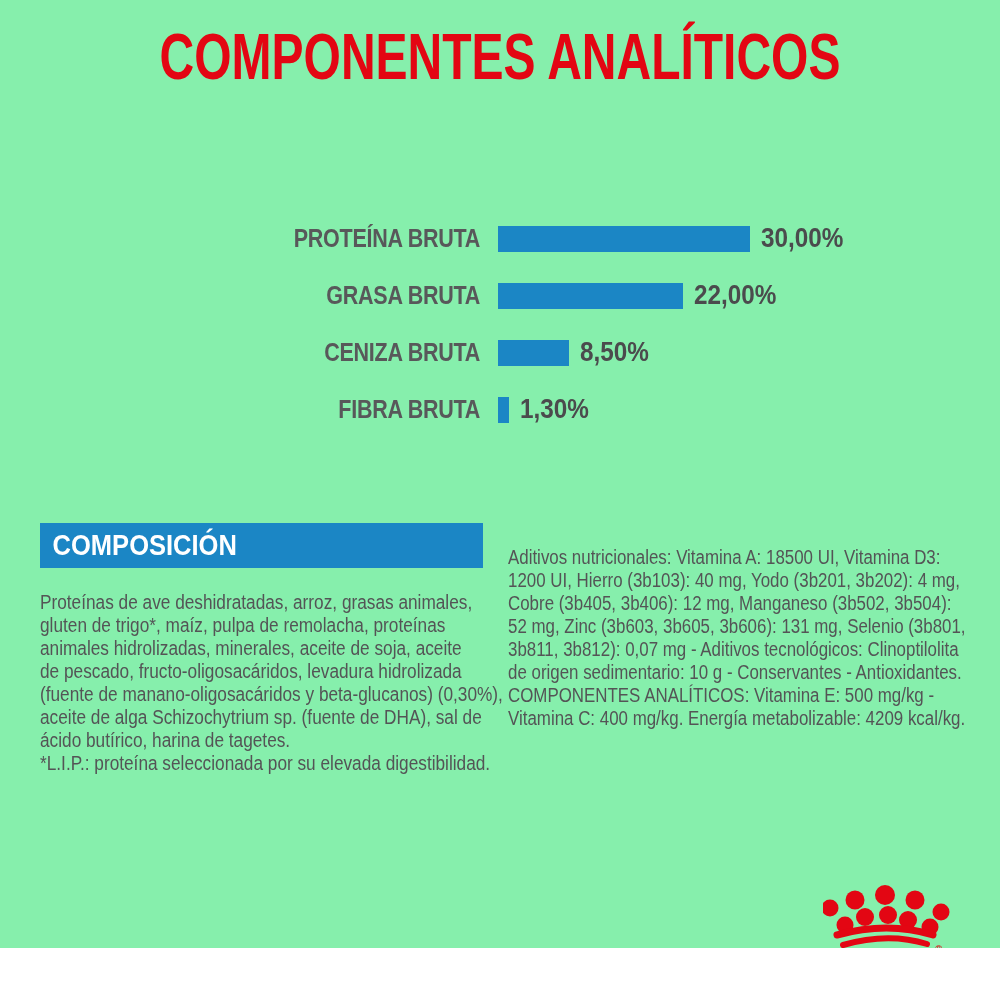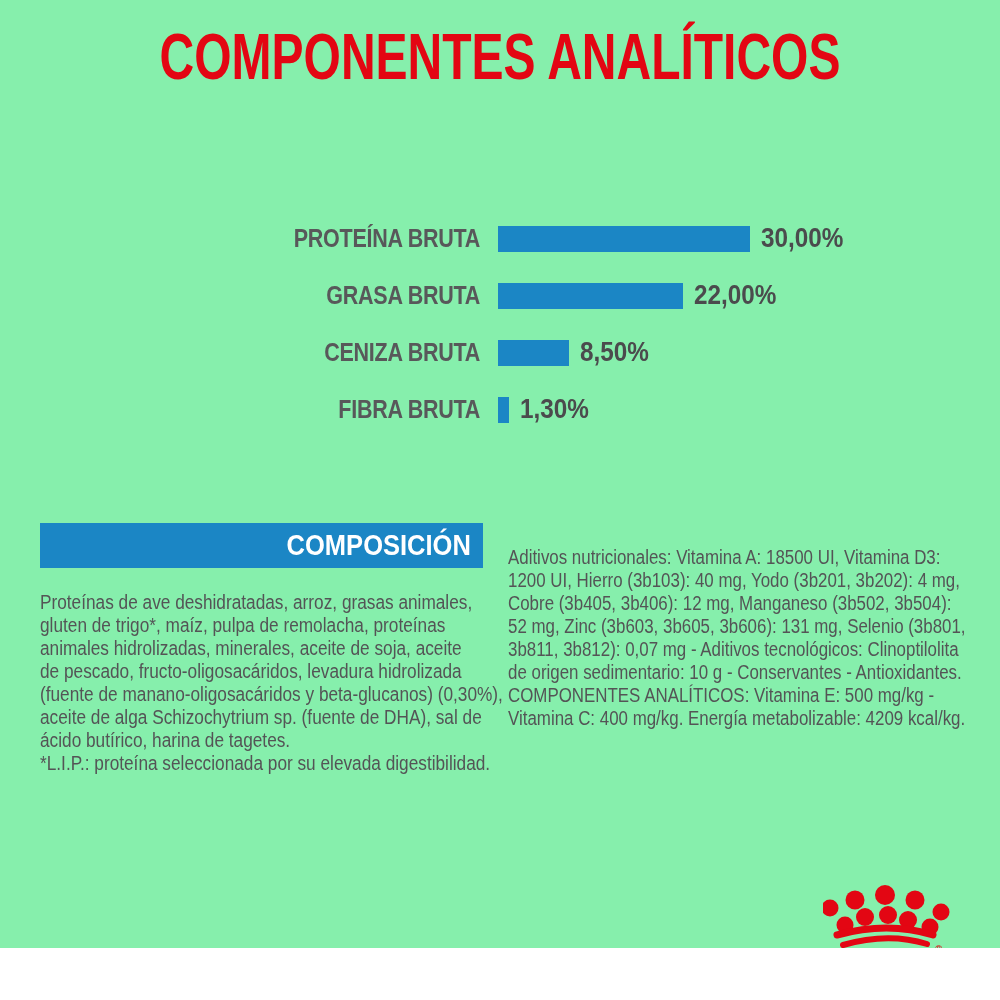--- a/index.html
+++ b/index.html
@@ -76,21 +76,21 @@
   }
   
   .col { position: absolute; top: 523px; }
   .col-left  { left: 40px;  width: 443px; }
   .col-right { left: 508px; width: 457px; }
   .sec-header {
     height: 45px;
     background: var(--blue);
     display: flex;
     align-items: center;
-    justify-content: flex-end;
+    justify-content: flex-start;
   }
   .sec-header-text {
     color: #ffffff;
     font-size: 29px;
     font-weight: bold;
     white-space: nowrap;
     transform: scaleX(0.88);
   }
   .body-text {
     margin: 23px 0 0 0;

